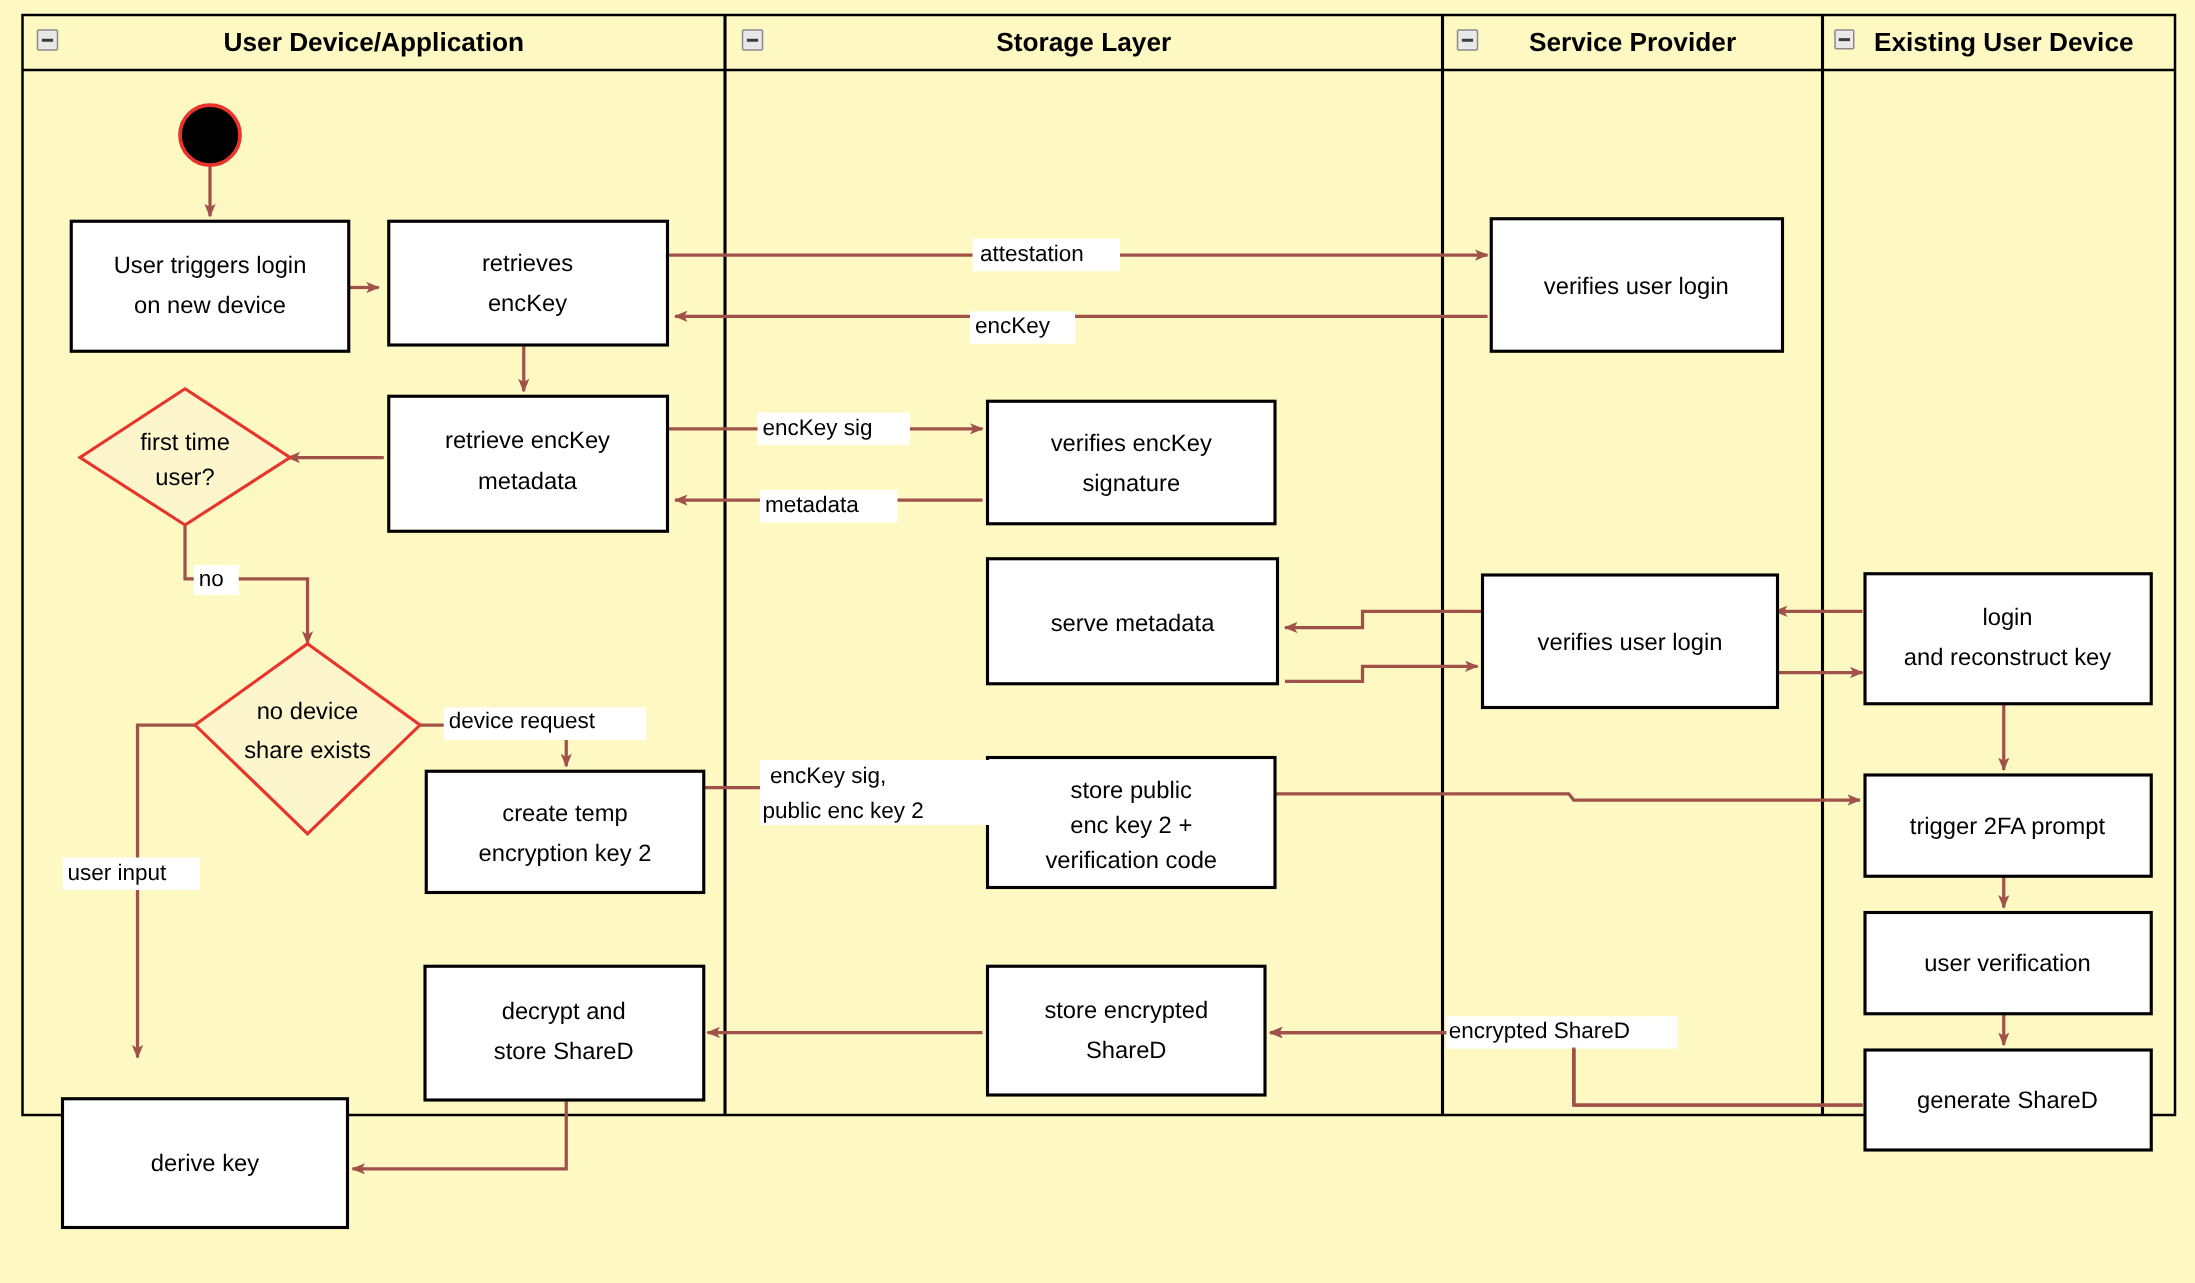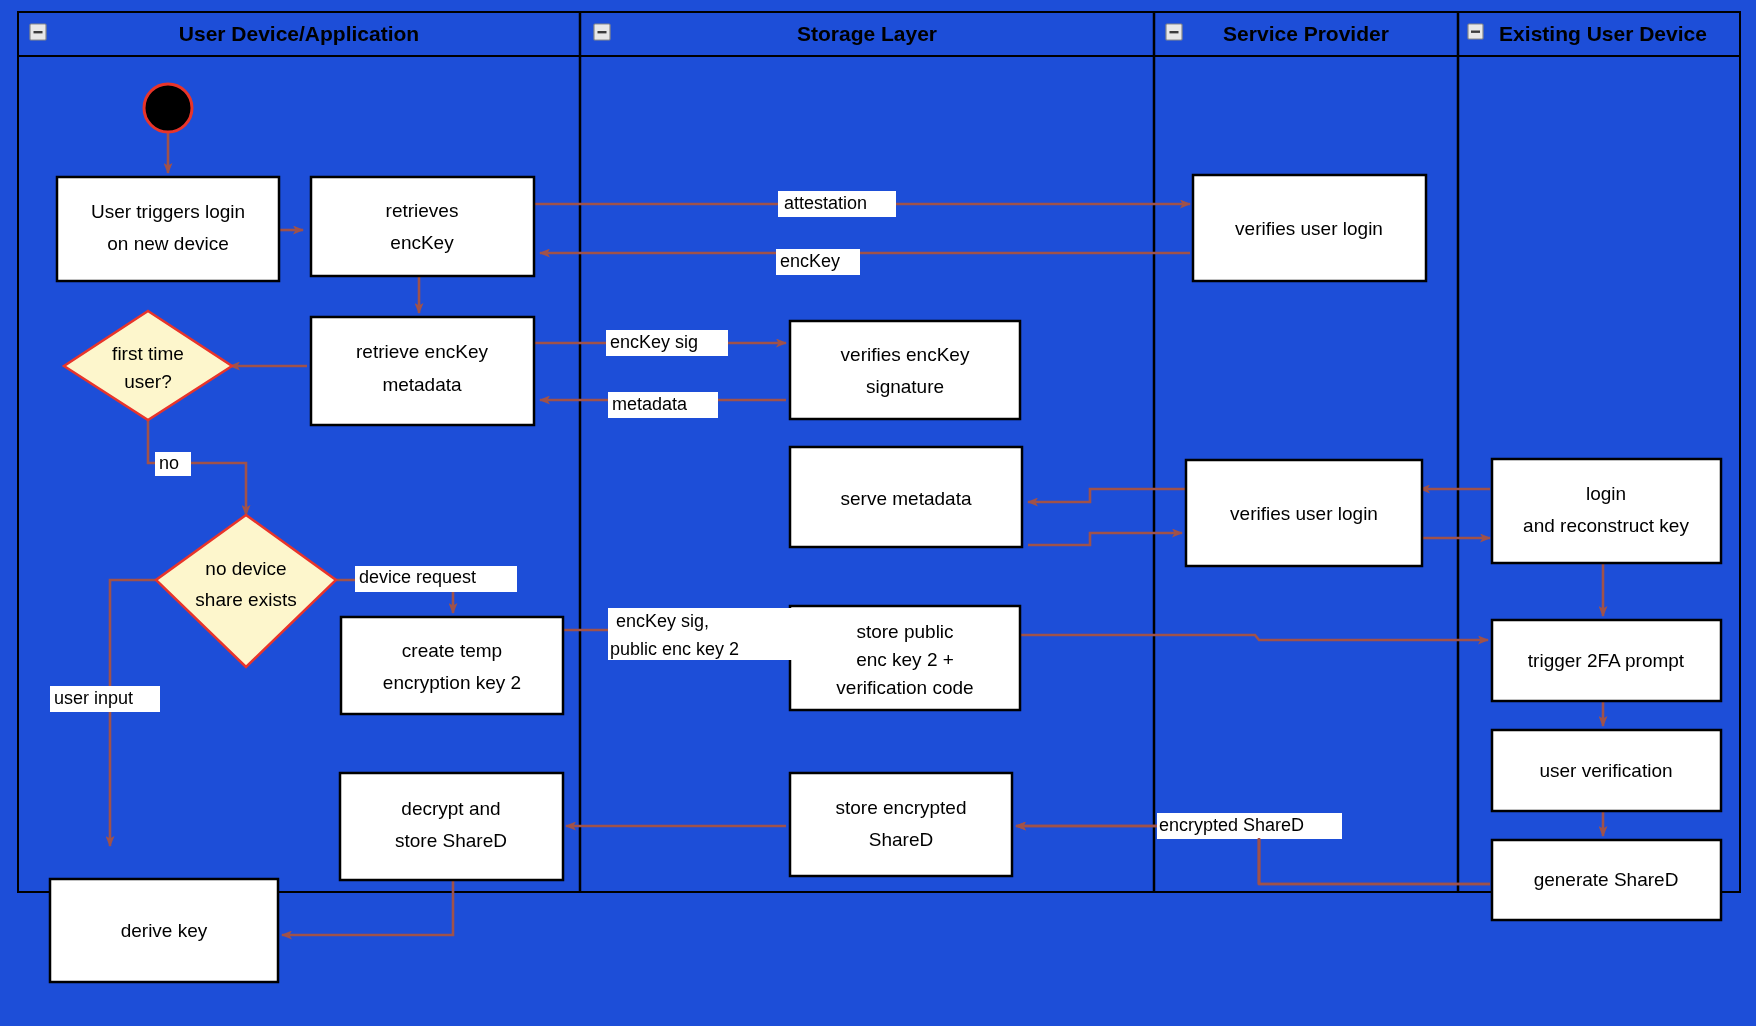--- a/index.html
+++ b/index.html
@@ -5,21 +5,21 @@
   html, body {
     margin: 0;
     padding: 0;
     background: #ffffff;
     font-family: "Liberation Sans", sans-serif;
   }
   #canvas {
     position: relative;
     width: 1756px;
     height: 1026px;
-    background: #1d4ed8;
+    background: #fef9c3;
     overflow: hidden;
   }
   svg.layer {
     position: absolute;
     top: 0; left: 0;
     width: 1756px;
     height: 1026px;
   }
   .lane-title {
     font-weight: bold;

